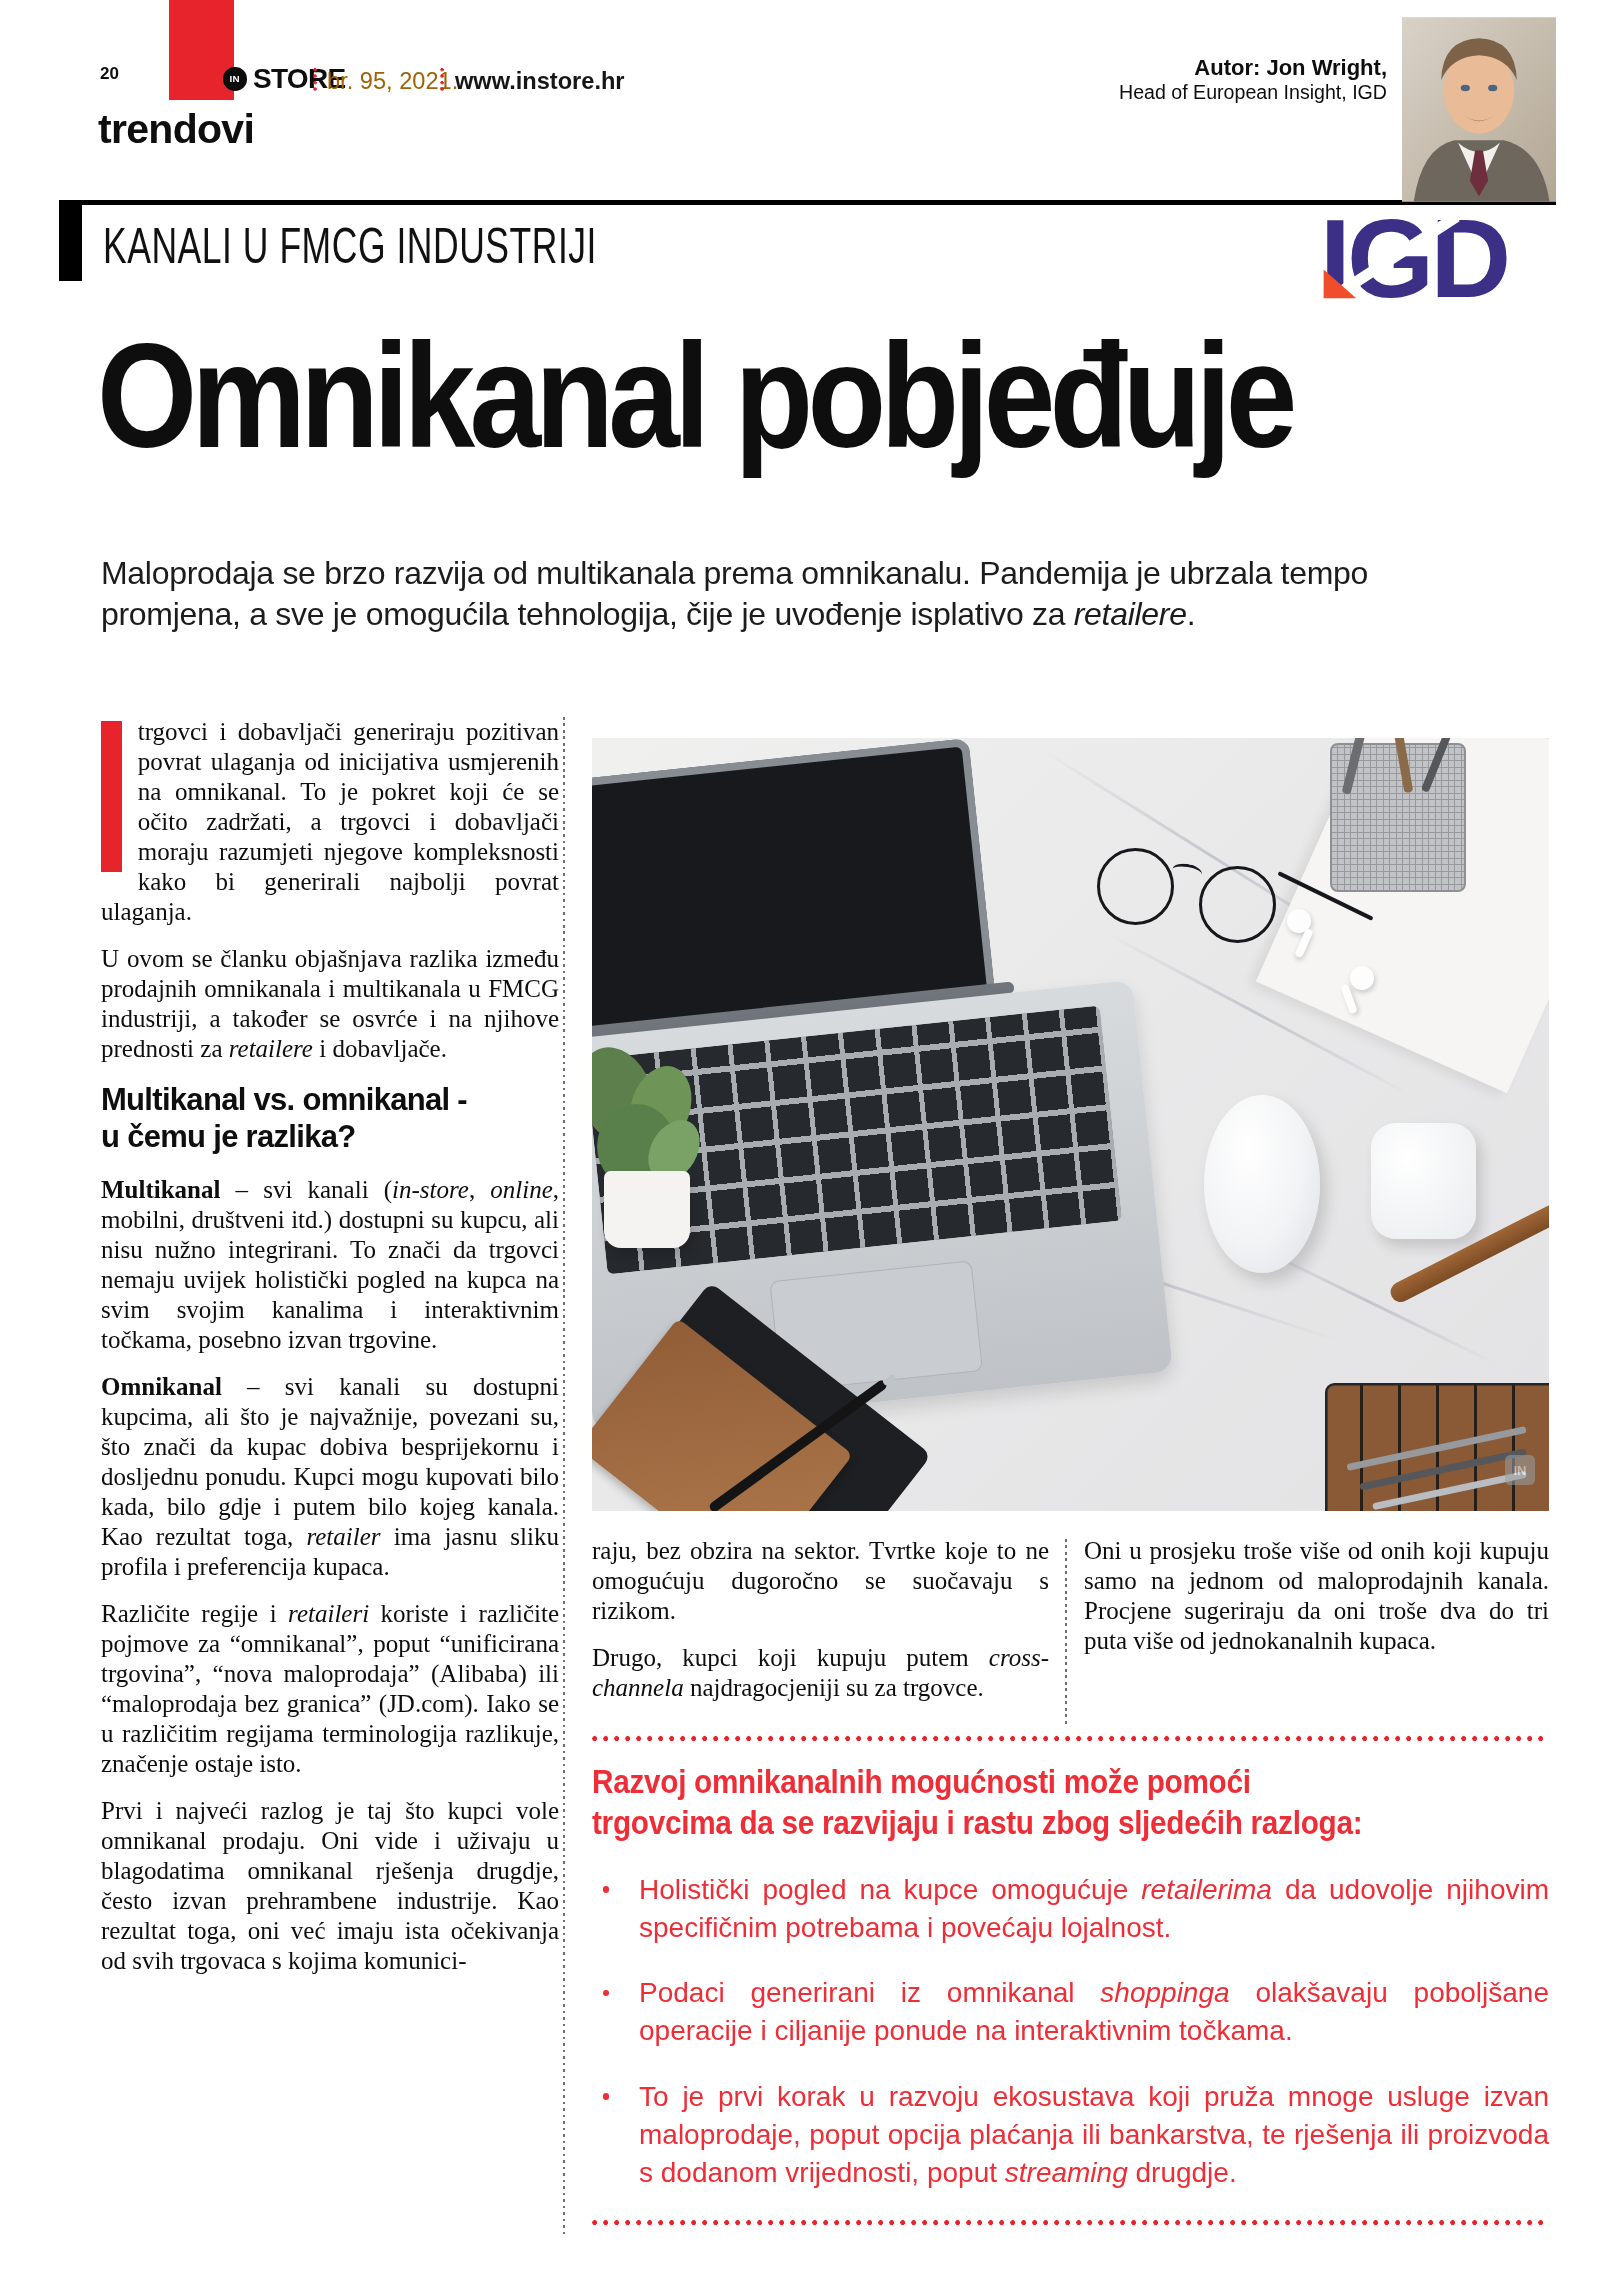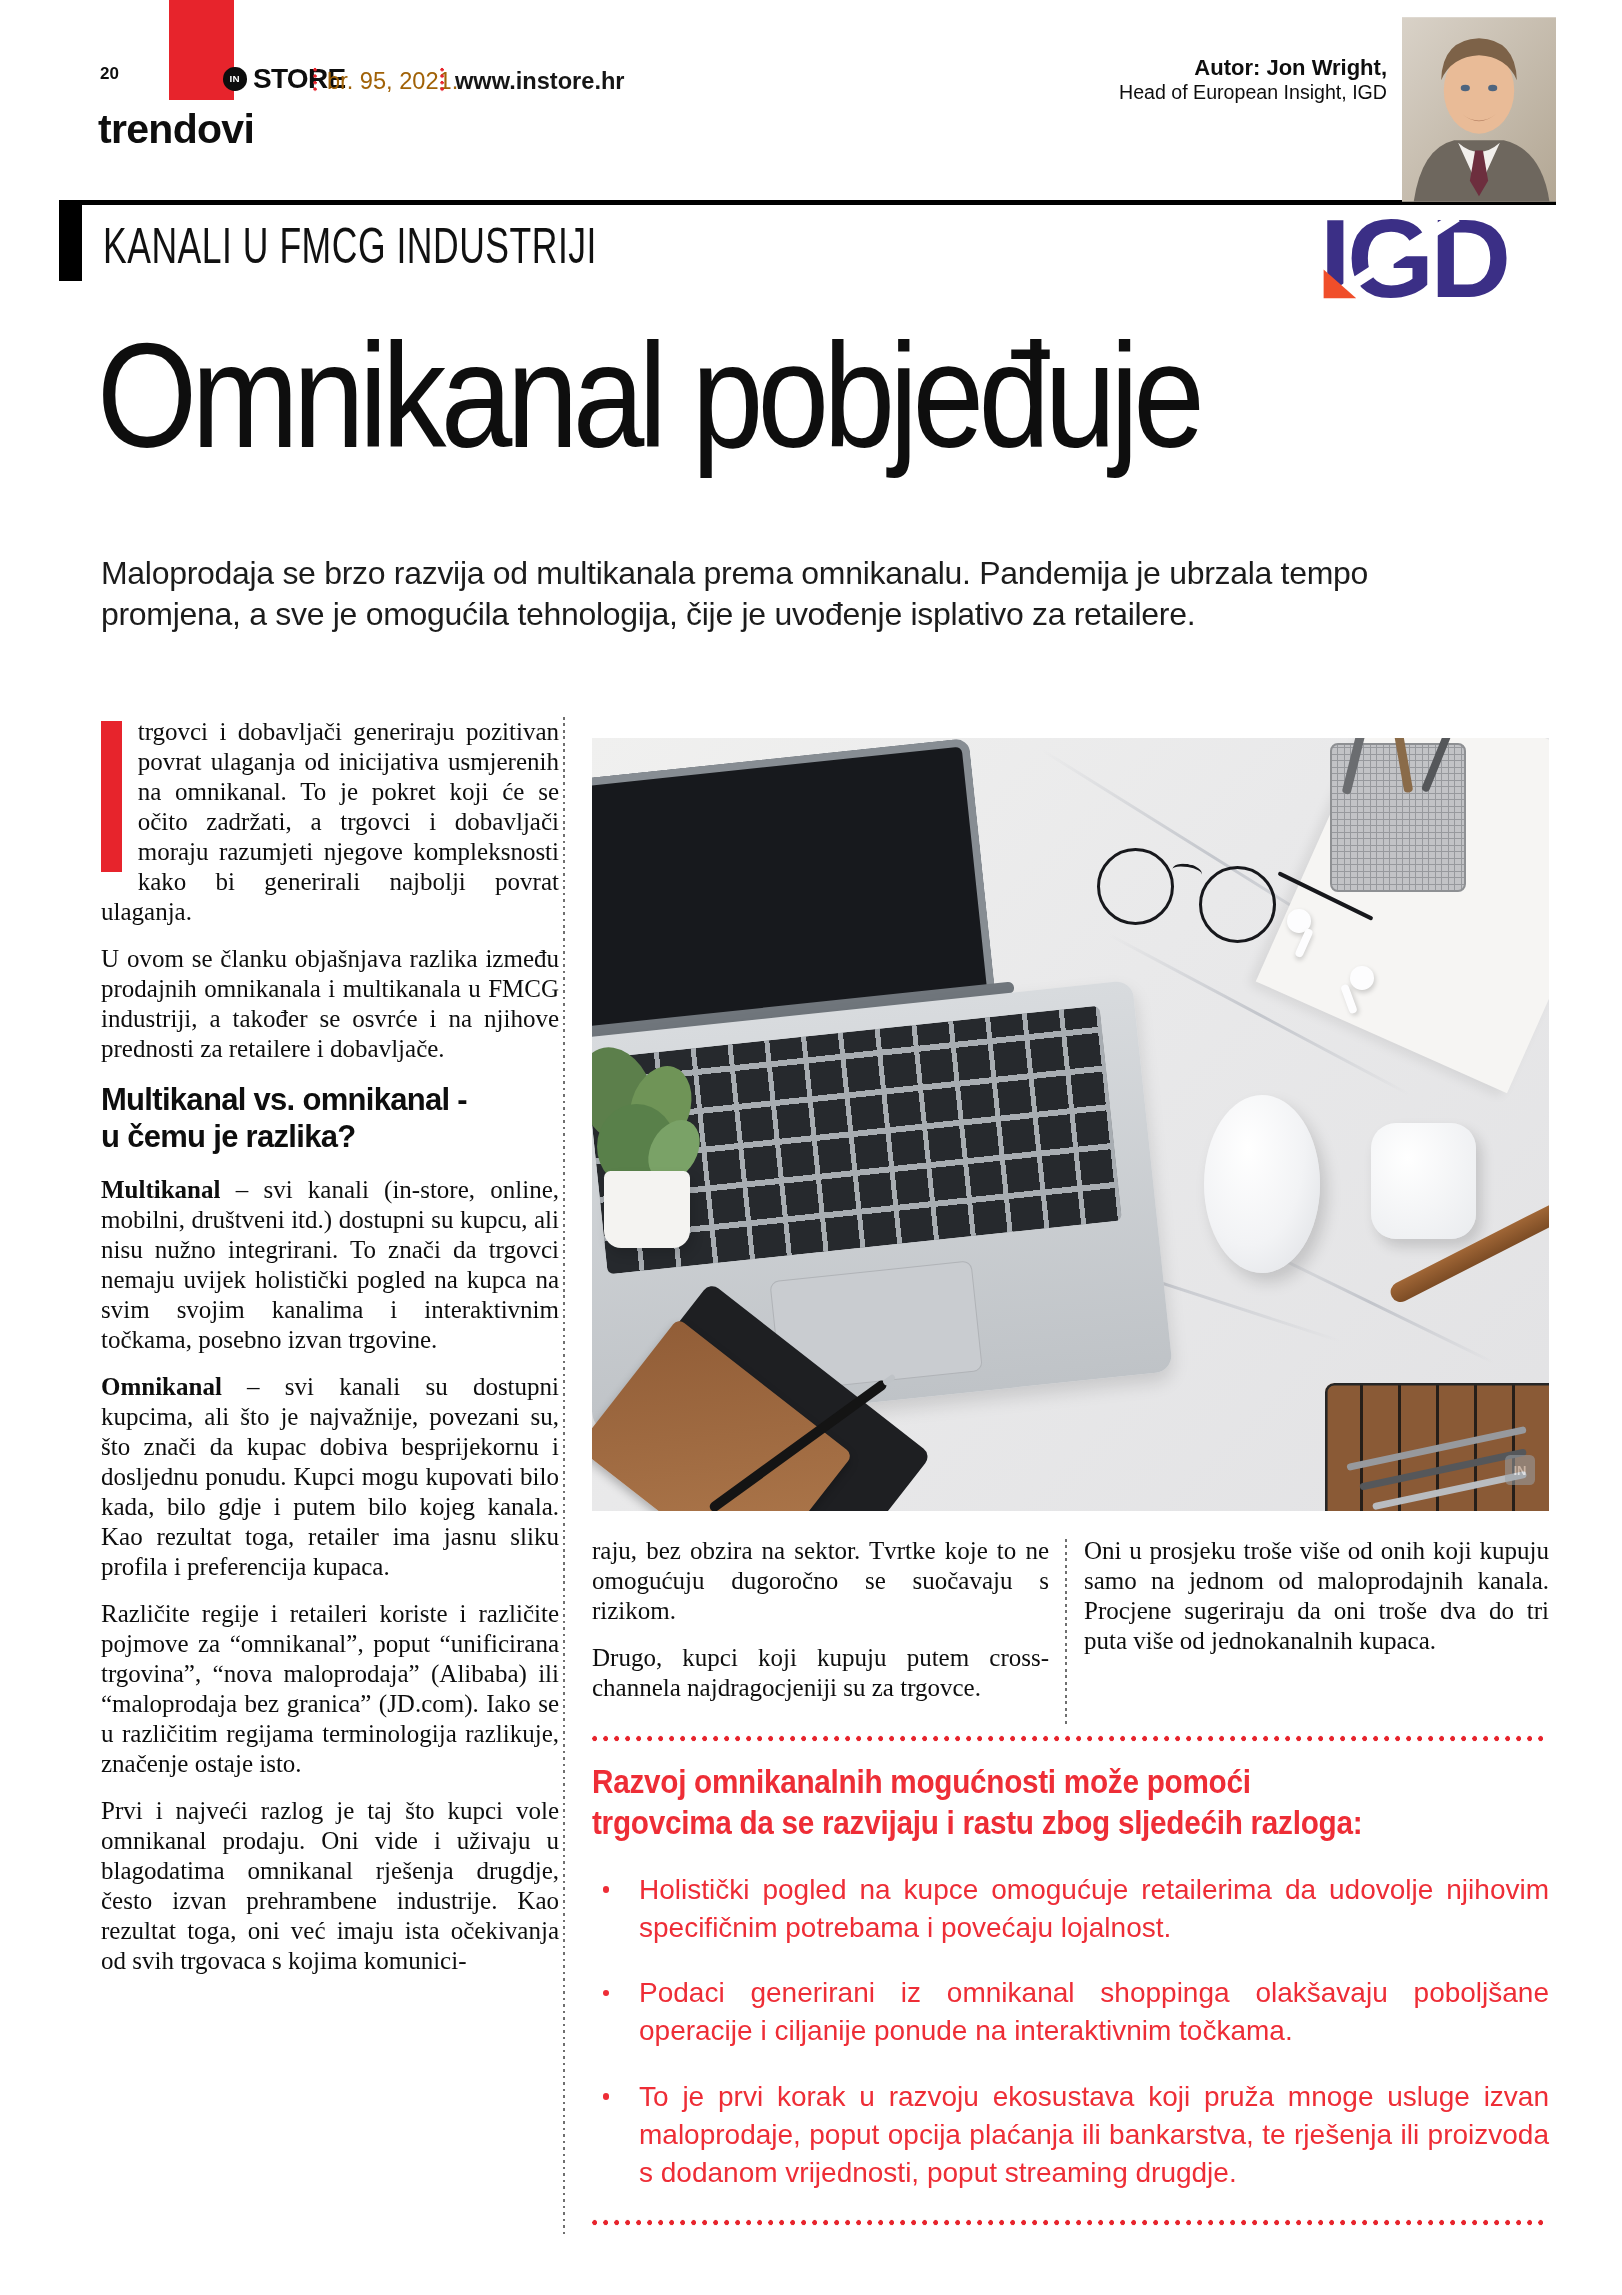--- a/index.html
+++ b/index.html
@@ -27,29 +27,29 @@
   .author-name{font-size:22px;font-weight:bold;line-height:26px;}
   .author-role{font-size:19.6px;line-height:23.6px;}
   .author-photo{left:1402px;top:17px;width:154px;height:185px;overflow:hidden;z-index:3;}
   .top-rule{left:59px;top:200px;width:1497px;height:4.6px;background:#000;}
   .kicker-bar{left:59px;top:204px;width:23px;height:77px;background:#000;}
   .kicker{left:103px;top:217px;font-size:48px;font-weight:400;letter-spacing:0.7px;white-space:nowrap;
           transform:scale(.74,1.05);transform-origin:left top;color:#111;}
   .igd-logo{left:1322px;top:207px;width:204px;height:103px;}
 
   
-  h1.headline{left:97px;top:322px;font-size:148px;font-weight:400;letter-spacing:-6.5px;line-height:1;white-space:nowrap;}
+  h1.headline{left:97px;top:322px;font-size:148px;font-weight:700;letter-spacing:-6.5px;line-height:1;white-space:nowrap;}
   .hl-in{display:inline-block;transform:scaleX(.87);transform-origin:left top;}
   .lead{left:101px;top:553px;width:1381px;font-size:32px;line-height:41px;color:#1c1c1c;letter-spacing:-0.3px;}
 
   
   .serif{font-family:"Liberation Serif","DejaVu Serif",serif;font-size:25px;line-height:30px;
          text-align:justify;color:var(--ink);}
   .serif p{margin-bottom:17px;}
-  .it{} .bd{font-weight:bold;}
+  .it{font-style:italic;} .bd{font-weight:bold;}
   .col-left{left:101px;top:717px;width:458px;}
   .col-mid{left:592px;top:1536px;width:457px;}
   .col-right{left:1084px;top:1536px;width:465px;}
   .dropbar{float:left;width:21px;height:151px;background:var(--red);margin:3.9px 15.7px 0 0;}
   .subhead{font-family:"Liberation Sans",sans-serif;font-size:31px;font-weight:bold;line-height:37px;
            letter-spacing:-0.7px;text-align:left;margin:14.4px 0 19.6px 0;}
   .subhead2{margin-top:22px;}
   .vdots{width:2px;background-image:repeating-linear-gradient(180deg,#6f6f6f 0 2.6px,transparent 2.6px 6.5px);}
   .vd1{left:563px;top:717px;height:1518px;}
   .vd2{left:1065px;top:1539px;height:188px;}

